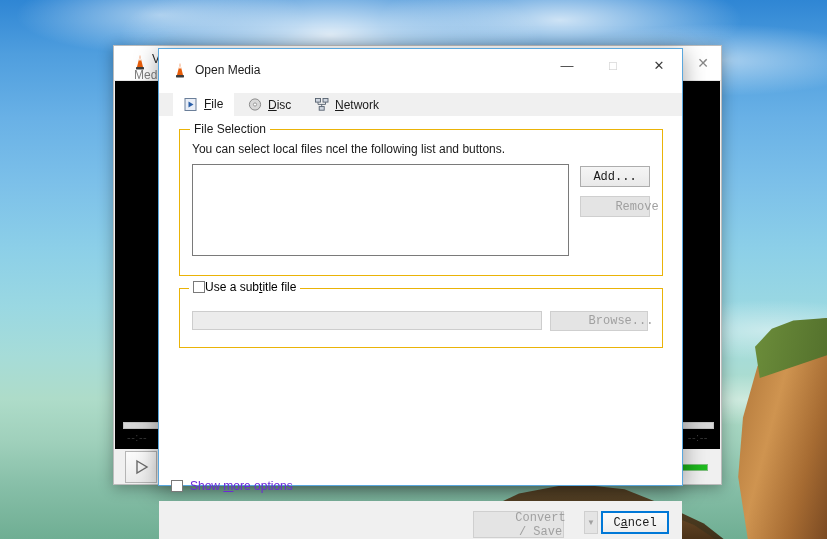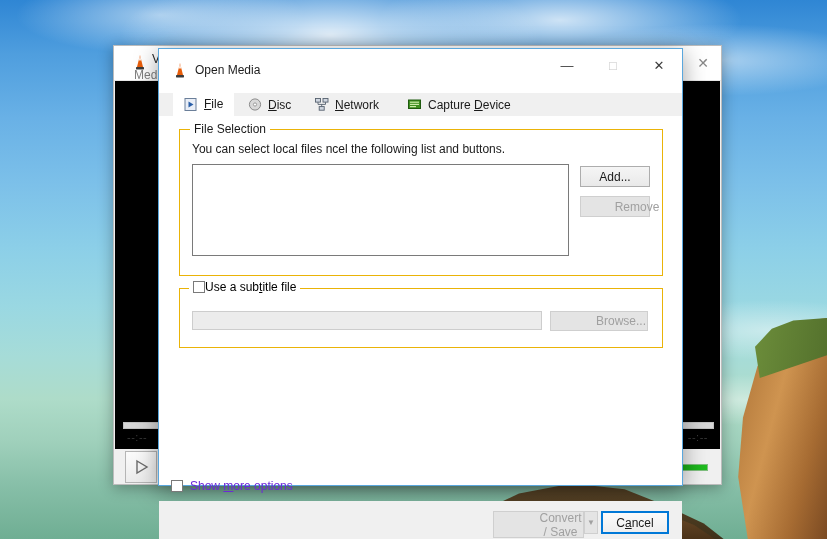--- a/index.html
+++ b/index.html
@@ -176,21 +176,21 @@
   #filelist{
     position:absolute;left:12px;top:34px;width:375px;height:90px;
     background:#fff;border:1px solid #7a7a7a;
   }
   .btn{
     box-sizing:border-box;
     border:1px solid #adadad;
     background:linear-gradient(to bottom,#f5f5f5 0%, #e9e9e9 100%);
     font-size:12px;color:#1a1a1a;text-align:center;
     display:flex;align-items:center;justify-content:center;
-    font-family:Liberation Sans, sans-serif;
+    font-family:Liberation Mono, monospace;
   }
   .btn.disabled{color:#a0a0a0;background:#e4e4e4;border-color:#cfcfcf;padding-left:44px;}
   #btn-add{position:absolute;left:400px;top:36px;width:70px;height:21px;}
   #btn-remove{position:absolute;left:400px;top:66px;width:70px;height:21px;}
 
   #sub-check{
     position:absolute;left:9px;top:-9px;display:flex;align-items:center;
     background:#fff;padding:0 4px;font-size:12px;
   }
   .cbox{
@@ -204,21 +204,21 @@
   #btn-browse{position:absolute;left:370px;top:22px;width:98px;height:20px;}
 
   #show-more{
     position:absolute;left:12px;top:363px;display:flex;align-items:center;gap:7px;
     font-size:12px;color:#6d28d9;
   }
   #footer{
     position:absolute;left:0;top:385px;width:523px;height:51px;background:#f0f0f0;
   }
   #btn-convert{
-    position:absolute;left:334px;top:10px;width:91px;height:27px;
+    position:absolute;left:314px;top:10px;width:91px;height:27px;
   }
   #btn-convert-arrow{
     position:absolute;left:425px;top:10px;width:14px;height:23px;
     box-sizing:border-box;border:1px solid #cfcfcf;background:#e4e4e4;
     display:flex;align-items:center;justify-content:center;color:#a0a0a0;font-size:8px;
   }
   #btn-cancel{
     position:absolute;left:442px;top:10px;width:68px;height:23px;
     border:2px solid #0078d7;background:linear-gradient(to bottom,#fbfbfb,#eeeeee);
   }
@@ -313,29 +313,20 @@
     <div class="tab" style="left:145px;align-items:center;">
       <svg class="tab-icon" viewBox="0 0 14 13">
         <rect x="0.5" y="0.5" width="5" height="3.6" fill="#cfd6e0" stroke="#55606e" stroke-width="0.9"></rect>
         <rect x="8" y="0.5" width="5" height="3.6" fill="#cfd6e0" stroke="#55606e" stroke-width="0.9"></rect>
         <rect x="4.2" y="8.6" width="5" height="3.6" fill="#cfd6e0" stroke="#55606e" stroke-width="0.9"></rect>
         <path d="M3 4.2 V6.4 H10.5 V4.2 M6.7 6.4 V8.6" fill="none" stroke="#55606e" stroke-width="0.9"></path>
       </svg>
       <span><span class="mn">N</span>etwork</span>
     </div>
 
-    <div class="tab" style="left:238px;">
-      <svg class="tab-icon" viewBox="0 0 14 13">
-        <rect x="0.5" y="2" width="12" height="8.5" fill="#3f8f1f" stroke="#1f5a0f" stroke-width="1"></rect>
-        <rect x="2" y="3.6" width="9" height="1.2" fill="#cdeaa8"></rect>
-        <rect x="2" y="5.8" width="9" height="1.2" fill="#cdeaa8"></rect>
-        <rect x="2" y="8" width="6" height="1.2" fill="#cdeaa8"></rect>
-      </svg>
-      <span>Capture <span class="mn">D</span>evice</span>
-    </div>
   </div>
 
   <div id="dialog-body">
 
     <div class="groupbox" id="gb-file">
       <span class="gb-title">File Selection</span>
       <div id="hint">You can select local files ncel the following list and buttons.</div>
       <div id="filelist"></div>
       <div class="btn" id="btn-add">Add...</div>
       <div class="btn disabled" id="btn-remove">Remove</div>

